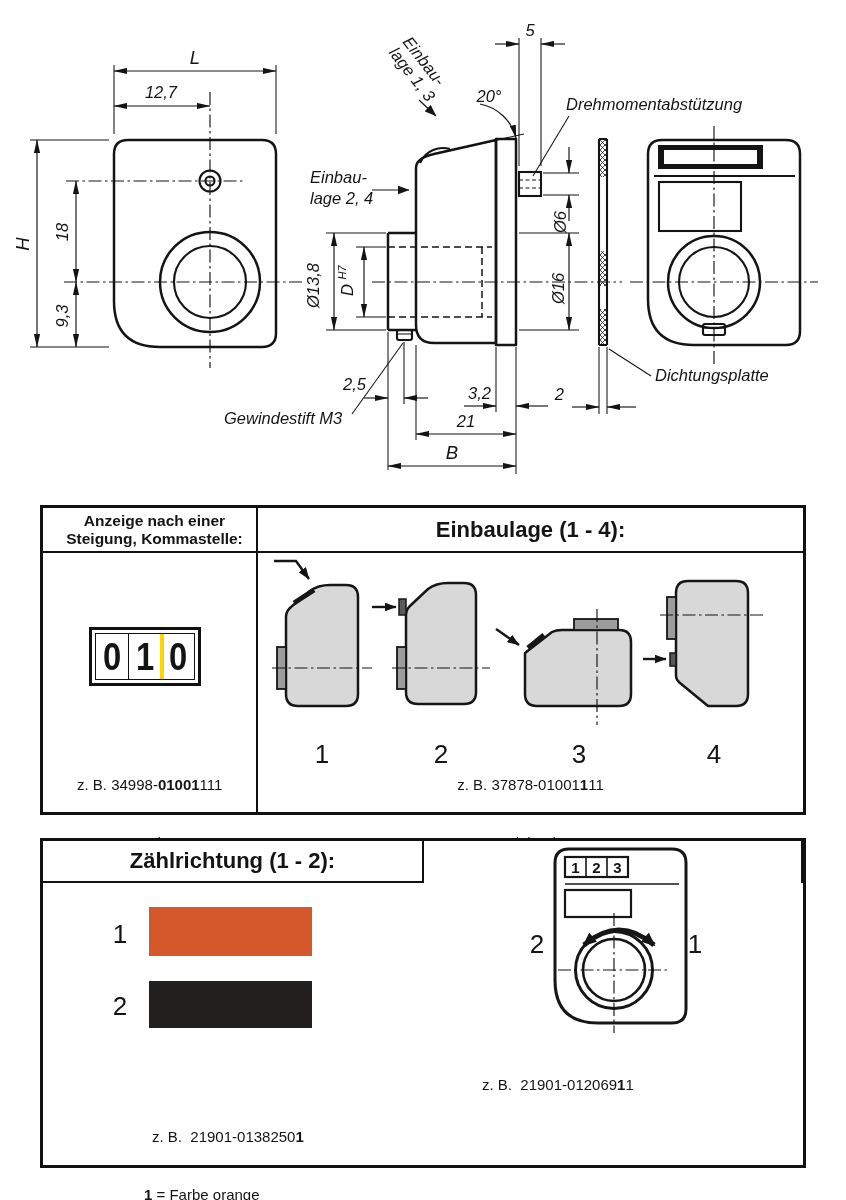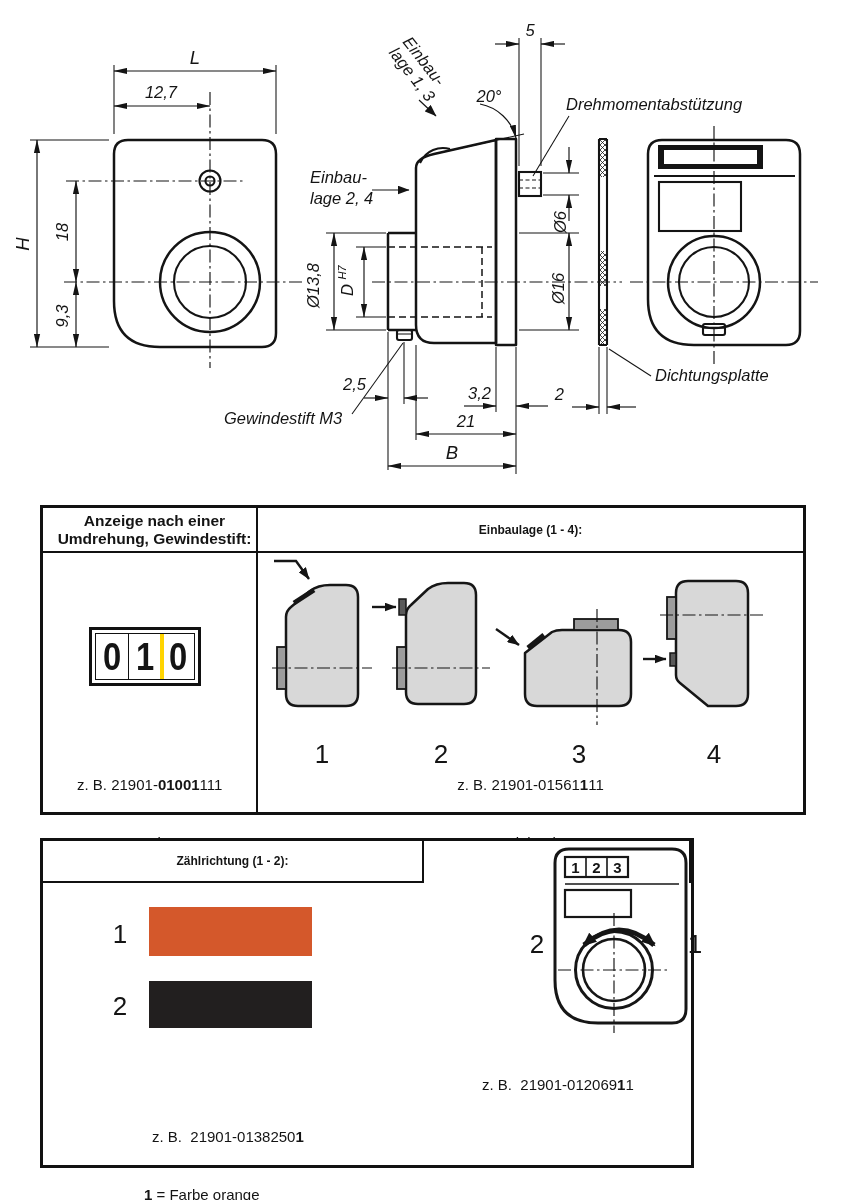--- a/index.html
+++ b/index.html
@@ -16,25 +16,25 @@
   .ext{stroke:#141414;stroke-width:1.05;fill:none;}
   .cl{stroke:#141414;stroke-width:1.15;fill:none;stroke-dasharray:13 3.5 2.5 3.5;}
   .hid{stroke:#141414;stroke-width:1.5;fill:none;stroke-dasharray:7 4;}
   .thr{stroke:#141414;stroke-width:1.05;fill:none;stroke-dasharray:4 2.5;}
   
   .tbl{position:absolute;border:3px solid #111;box-sizing:border-box;display:grid;background:#fff;}
   .tbl .cell{position:relative;box-sizing:border-box;}
   .hdr{display:flex;flex-direction:column;align-items:center;justify-content:center;
        font-weight:bold;text-align:center;}
   .t1{left:40px;top:505px;width:766px;height:310px;grid-template-columns:215px auto;grid-template-rows:45px auto;}
-  .t2{left:40px;top:838px;width:654px;height:330px;grid-template-columns:381px auto;grid-template-rows:42px auto;}
+  .t2{left:40px;top:838px;width:766px;height:330px;grid-template-columns:381px auto;grid-template-rows:42px auto;}
   .bR{border-right:2.5px solid #111;}
   .bB{border-bottom:2.5px solid #111;}
   .hdr-sm{font-size:15.5px;line-height:18px;padding-left:10px;}
-  .hdr-lg{font-size:12px;}
+  .hdr-lg{font-size:22px;}
   
   .counter{position:absolute;left:46px;top:74px;width:112px;height:59px;border:3px solid #111;
            box-sizing:border-box;padding:3px;background:#fff;}
   .counter-inner{position:relative;border:1.8px solid #111;height:100%;box-sizing:border-box;display:flex;}
   .digit{flex:1;display:flex;align-items:center;justify-content:center;
          font-size:39px;font-weight:700;transform:scaleX(.84);line-height:1;}
   .dcell{flex:1;display:flex;}
   .dcell+.dcell{border-left:1.8px solid #111;}
   .comma-line{position:absolute;top:0;bottom:0;left:calc(66.66% - 1.5px);width:4px;z-index:2;}
   
@@ -205,21 +205,21 @@
       <rect class="ol2" x="703" y="324" width="22" height="11" rx="2" fill="#fff"></rect>
       <path class="ext" d="M703,328 H725"></path>
       <path class="cl" d="M714,126 V366"></path>
       <path class="cl" d="M630,282 H818"></path>
     </g>
   </svg>
 
   <div class="tbl t1">
     <div class="cell hdr hdr-sm bR bB">
       <span>Anzeige nach einer</span>
-      <span>Umdrehung, Gewindestift:</span>
+      <span>Steigung, Kommastelle:</span>
     </div>
     <div class="cell hdr hdr-lg bB">
       <span>Einbaulage (1 - 4):</span>
     </div>
 
     <div class="cell bR">
       <div class="counter">
         <div class="counter-inner">
           <div class="dcell">
               <div class="digit">0</div>
@@ -227,21 +227,21 @@
           <div class="dcell">
               <div class="digit">1</div>
             </div>
           <div class="dcell">
               <div class="digit">0</div>
             </div>
           <div class="comma-line" style="background:#ffd400;"></div>
         </div>
       </div>
       <div class="codeblk" style="left:4px;top:184px;width:205px;">
-        <div style="padding-left:30px;"><span>z. B. 21901-</span><b>01001</b><span>111</span></div>
+        <div style="padding-left:30px;"><span>z. B. 34998-</span><b>01001</b><span>111</span></div>
         <div><b>0100</b><span> = 1mm Steigung,</span></div>
         <div><b>1</b><span> = Kommastelle an</span></div>
         <div style="padding-left:30px;"><span>1. Stelle von rechts</span></div>
       </div>
     </div>
 
     <div class="cell">
       <svg class="abs" style="left:0;top:0" width="542" height="224" viewBox="0 0 542 224">
 
         <g>
@@ -274,21 +274,21 @@
         <g>
           <path d="M418,40 Q418,28 430,28 H478 Q490,28 490,40 V141 Q490,153 478,153 H450 L422,130 Q418,127 418,122 Z" fill="#d8d8d8" stroke="#161616" stroke-width="2.5" stroke-linejoin="round"></path>
           <rect x="409" y="44" width="9" height="42" fill="#9c9c9c" stroke="#161616" stroke-width="1.8"></rect>
           <rect x="412" y="100" width="6" height="13" fill="#5a5a5a" stroke="#161616" stroke-width="1.5"></rect>
           <path d="M385,106 H408" fill="none" stroke="#161616" stroke-width="2.4" marker-end="url(#ptrArr)"></path>
           <path class="cl" d="M402,62 H506"></path>
           <text class="num" x="456" y="210" text-anchor="middle">4</text>
         </g>
       </svg>
       <div class="codeblk ctr" style="left:0;top:184px;width:100%;">
-        <div><span>z. B. 21901-01561</span><b>1</b><span>11</span></div>
+        <div><span>z. B. 37878-01001</span><b>1</b><span>11</span></div>
         <div><b>1</b><span> = Einbaulage</span></div>
       </div>
     </div>
   </div>
 
   <div class="tbl t2">
     <div class="cell hdr hdr-lg bR bB">
       <span>Zählrichtung (1 - 2):</span>
     </div>
 

